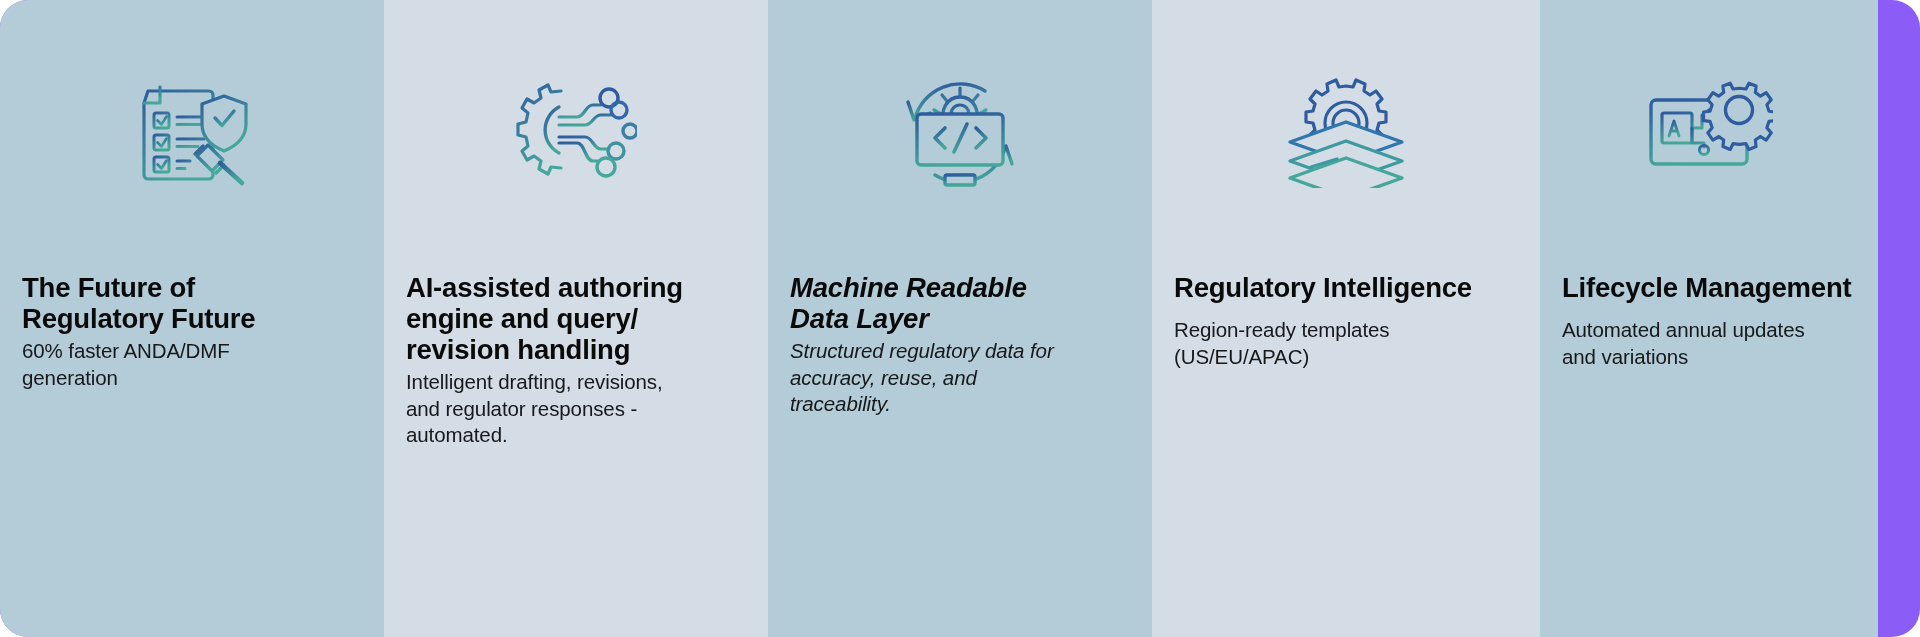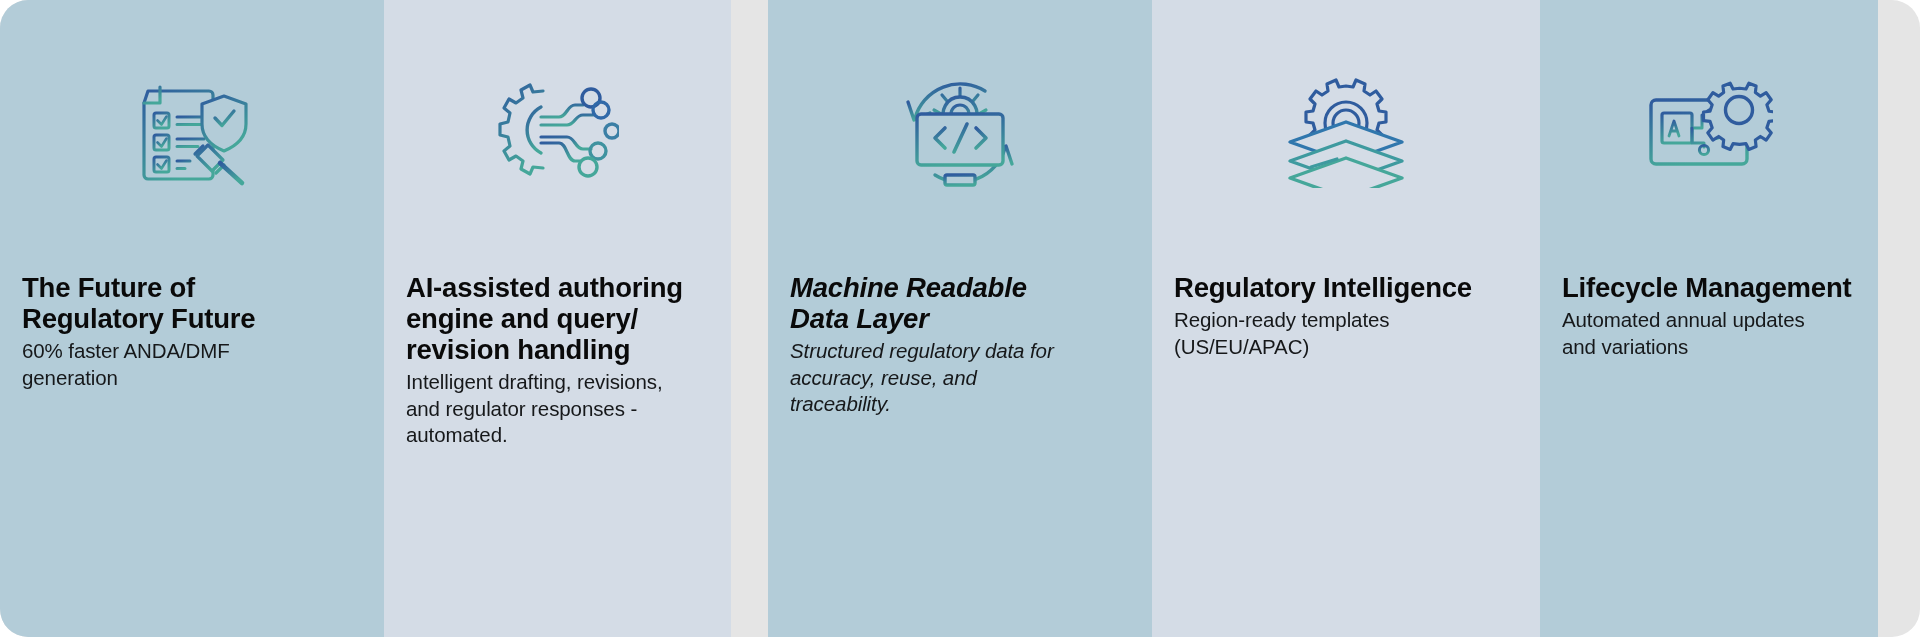--- a/index.html
+++ b/index.html
@@ -9,21 +9,21 @@
     overflow: hidden;
     background: #ffffff;
     font-family: "Liberation Sans", sans-serif;
   }
   #infographic {
     position: relative;
     width: 1920px;
     height: 637px;
     border-radius: 28px;
     overflow: hidden;
-    background: #e5e5e5;
+    background: #8b5cf6;
   }
   .panel {
     position: absolute;
     top: 0;
     height: 637px;
     width: 384px;
   }
   .panel-bg {
     position: absolute;
     inset: 0;
@@ -57,21 +57,21 @@
     color: #0a0a0a;
     letter-spacing: -0.2px;
   }
   .panel-desc {
     font-size: 20.5px;
     line-height: 1.29;
     color: #16181a;
     margin-top: 4px;
     letter-spacing: -0.1px;
   }
-  .panel-desc.tight { margin-top: 4px; }
+  .panel-desc.tight { margin-top: 14px; }
 </style>
 </head>
 <body>
 
 <div id="infographic">
 
   <div class="panel" style="left:0px;width:384px;">
     <svg class="panel-bg" viewBox="0 0 384 637" preserveAspectRatio="none">
       <path d="M0,0 H384 V222 L424,318 L384,414 V637 H0 Z" fill="#b3ccd8"></path>
     </svg>
@@ -110,21 +110,21 @@
           <div>Regulatory Future</div>
         </div>
         <div class="panel-desc">
           <div>60% faster ANDA/DMF</div>
           <div>generation</div>
         </div>
       </div>
     </div>
   </div>
 
-  <div class="panel" style="left:384px;width:347px;">
+  <div class="panel" style="left:384px;width:384px;">
     <svg class="panel-bg" viewBox="0 0 384 637" preserveAspectRatio="none">
       <path d="M0,0 H384 V222 L424,318 L384,414 V637 H0 Z" fill="#d4dce6"></path>
     </svg>
     <div class="panel-content">
       <div class="icon-zone">
         <svg width="122" height="108" viewBox="0 0 122 108" fill="none" stroke-linecap="round" stroke-linejoin="round">
           <defs>
             <linearGradient id="g2" x1="0" y1="0" x2="0.4" y2="1">
               <stop offset="0" stop-color="#2f5c9e"></stop>
                 <stop offset="1" stop-color="#45a79a"></stop>

